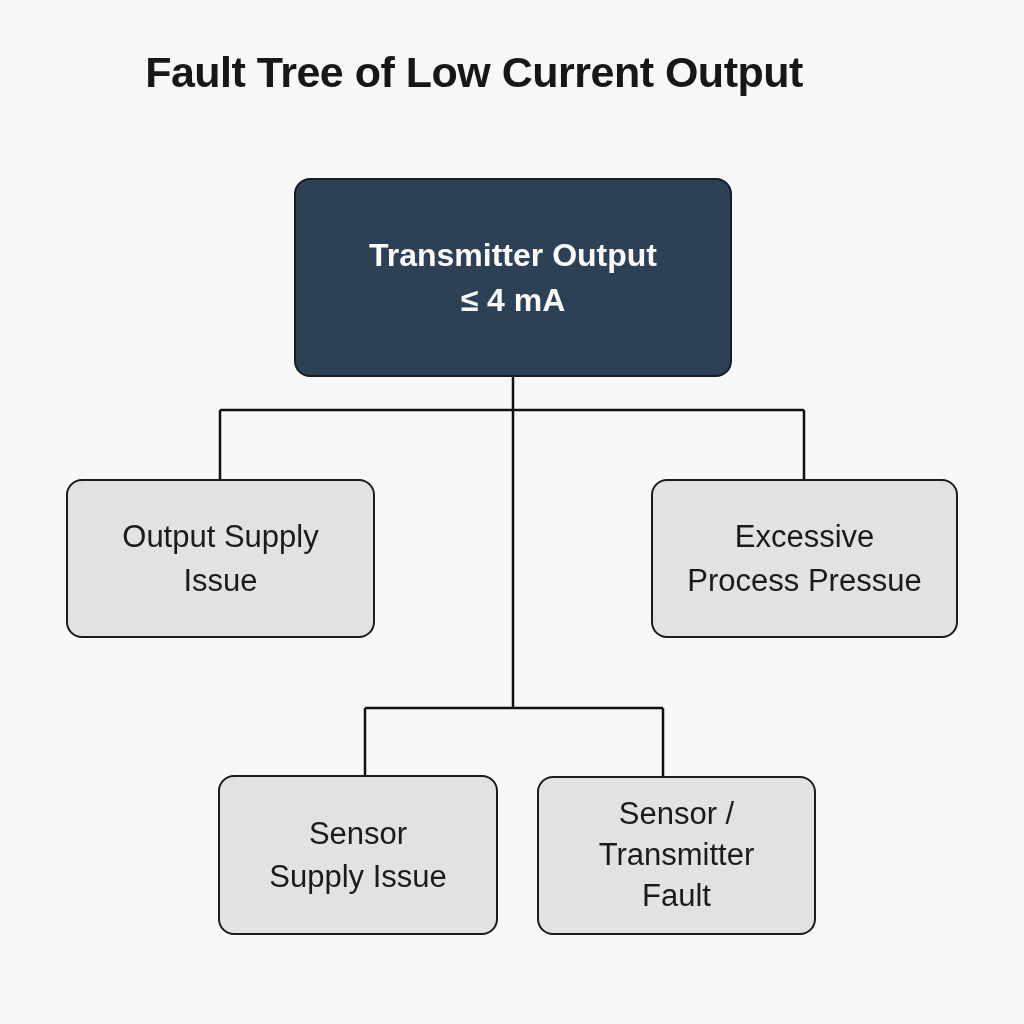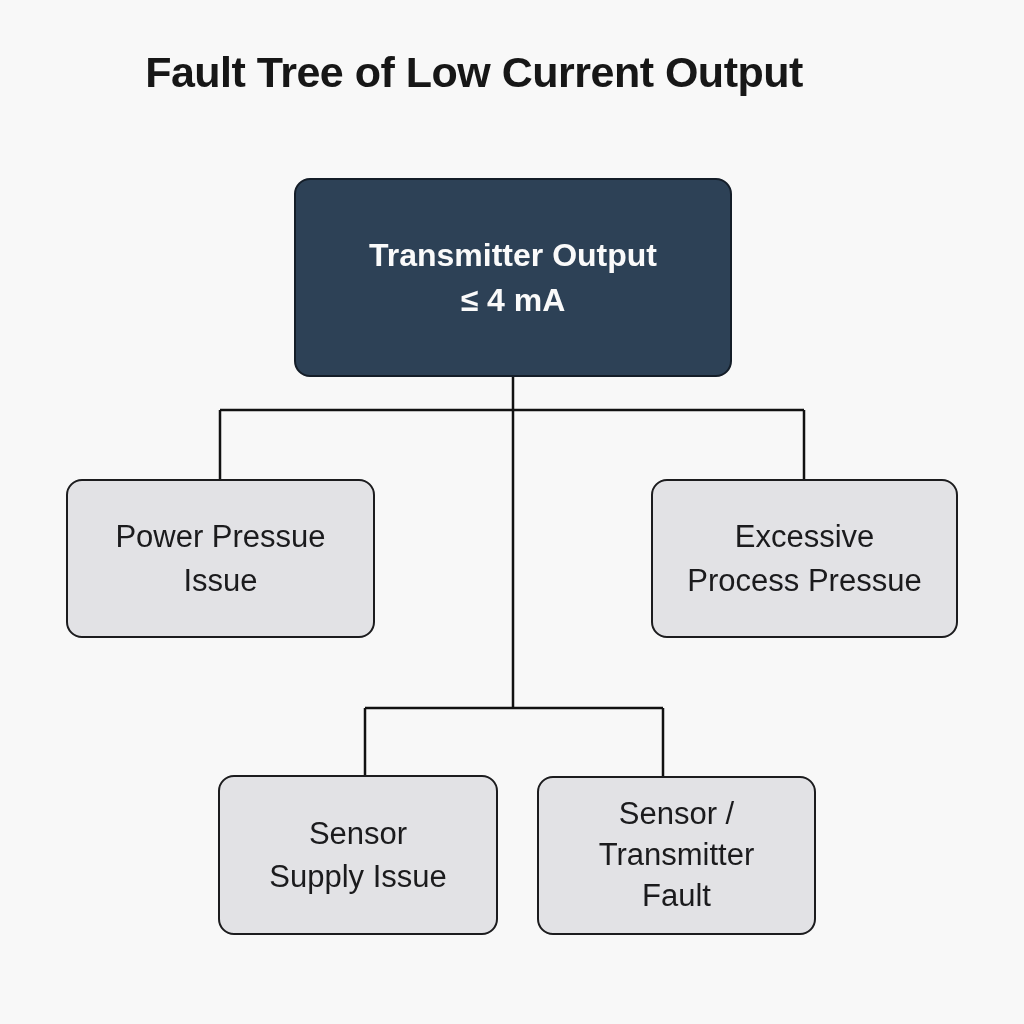--- a/index.html
+++ b/index.html
@@ -121,21 +121,21 @@
       <path d="M 663 708 L 663 776"></path>
     </g>
   </svg>
 
   <div class="node node-root">
     <span>Transmitter Output
 ≤ 4 mA</span>
   </div>
 
   <div class="node node-child node-power">
-    <span>Power Pressue
+    <span>Output Supply
 Issue</span>
   </div>
 
   <div class="node node-child node-pressure">
     <span>Excessive
 Process Pressue</span>
   </div>
 
   <div class="node node-child node-sensor-supply">
     <span>Sensor

